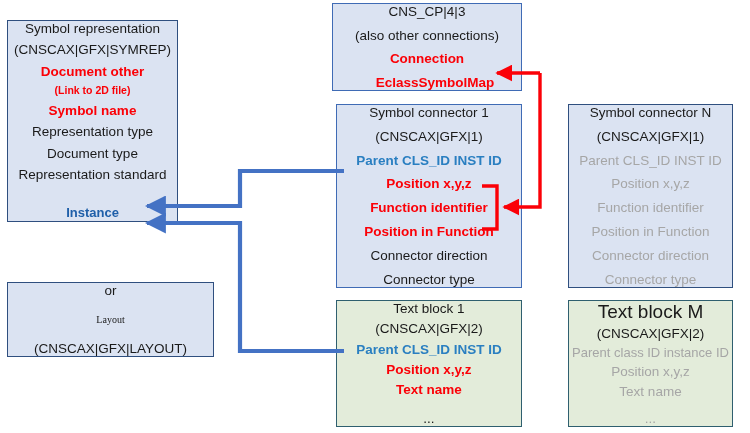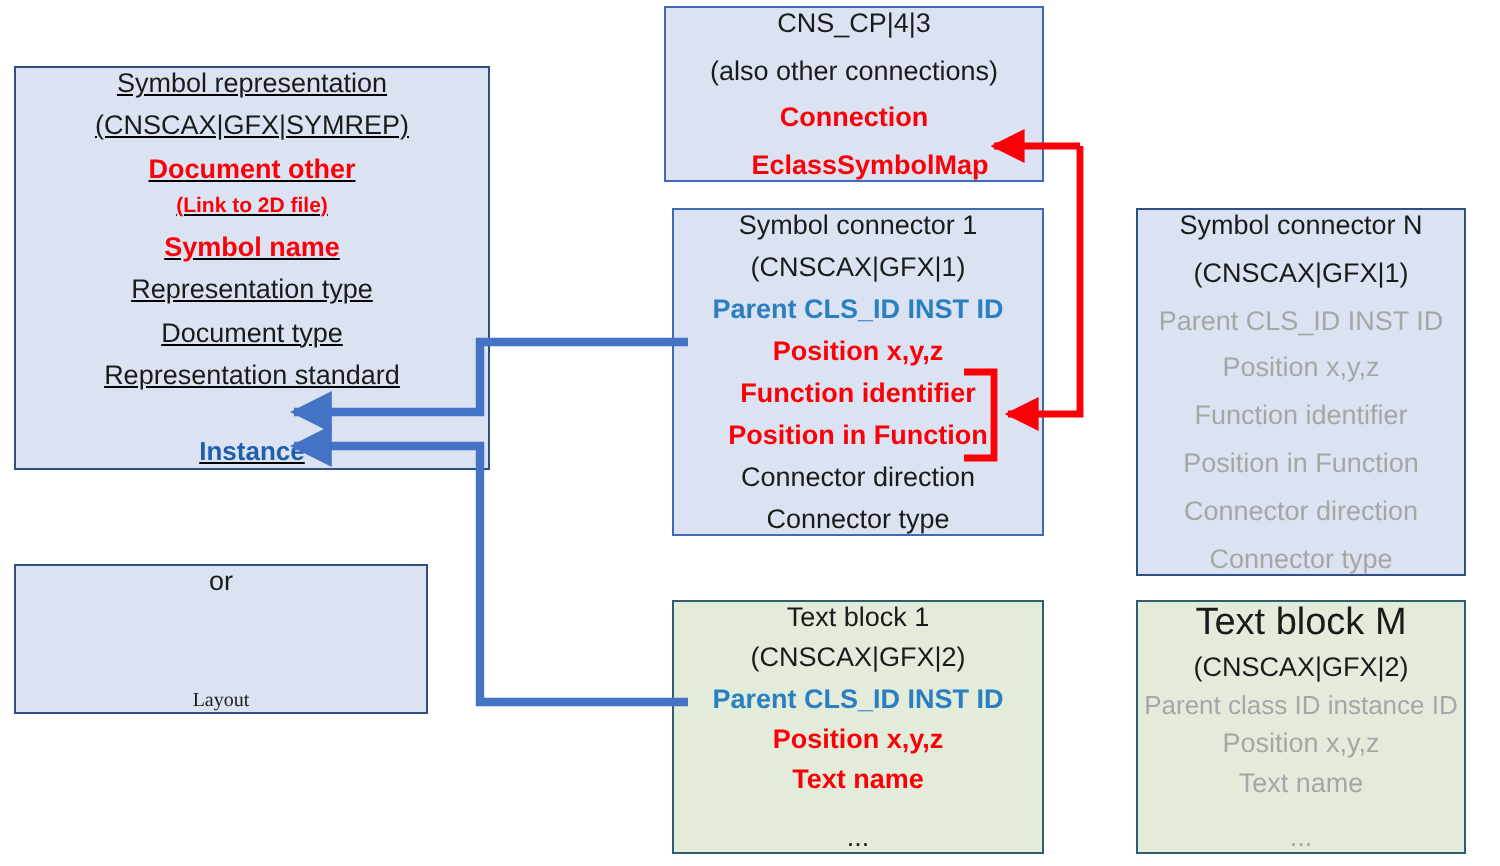--- a/index.html
+++ b/index.html
@@ -19,45 +19,46 @@
   .t-blue{color:#2a7fc1;font-weight:bold;}
   .t-gray{color:#a6a6a6;}
   .t-instance{color:#1f5fa9;font-weight:bold;}
 
   svg.overlay{position:absolute;left:0;top:0;width:750px;height:433px;
               pointer-events:none;}
 </style>
 </head>
 <body>
 
-<div class="box blue-dark" style="left:7px;top:33px;width:238px;height:202px;text-decoration:underline;">
+<div class="box blue-dark" style="left:7px;top:20px;width:171px;height:202px;">
   <div class="ln t-black" style="font-size:13.5px;">Symbol representation</div>
   <div class="ln t-black" style="font-size:13.5px;">(CNSCAX|GFX|SYMREP)</div>
   <div class="ln t-red" style="font-size:13.5px;">Document other</div>
   <div class="ln t-red-sm">(Link to 2D file)</div>
   <div class="ln t-red" style="font-size:13.5px;">Symbol name</div>
   <div class="ln t-black" style="font-size:13.5px;">Representation type</div>
   <div class="ln t-black" style="font-size:13.5px;">Document type</div>
   <div class="ln t-black" style="font-size:13.5px;">Representation standard</div>
   <div class="ln t-instance" style="font-size:13px;margin-top:18px;">Instance</div>
 </div>
 
 <div class="box blue-dark" style="left:7px;top:248px;width:207px;height:75px;margin-top:34px;">
   <div class="ln t-black" style="font-size:13.5px;">or</div>
   <div class="ln t-black" style="font-size:10px;font-family:Liberation Serif, serif;">Layout</div>
+  <div class="ln t-black" style="font-size:13.5px;">(CNSCAX|GFX|LAYOUT)</div>
 </div>
 
 <div class="box blue" style="left:332px;top:3px;width:190px;height:88px;">
   <div class="ln t-black" style="font-size:13.5px;">CNS_CP|4|3</div>
   <div class="ln t-black" style="font-size:13.5px;">(also other connections)</div>
   <div class="ln t-red" style="font-size:13.5px;">Connection</div>
   <div class="ln t-red" style="font-size:13.5px;margin-left:16px;">EclassSymbolMap</div>
 </div>
 
-<div class="box blue" style="left:336px;top:104px;width:186px;height:164px;">
+<div class="box blue" style="left:336px;top:104px;width:186px;height:184px;">
   <div class="ln t-black" style="font-size:13.5px;">Symbol connector 1</div>
   <div class="ln t-black" style="font-size:13.5px;">(CNSCAX|GFX|1)</div>
   <div class="ln t-blue" style="font-size:13.5px;">Parent CLS_ID INST ID</div>
   <div class="ln t-red" style="font-size:13.5px;">Position x,y,z</div>
   <div class="ln t-red" style="font-size:13.5px;">Function identifier</div>
   <div class="ln t-red" style="font-size:13.5px;">Position in Function</div>
   <div class="ln t-black" style="font-size:13.5px;">Connector direction</div>
   <div class="ln t-black" style="font-size:13.5px;">Connector type</div>
 </div>
 

